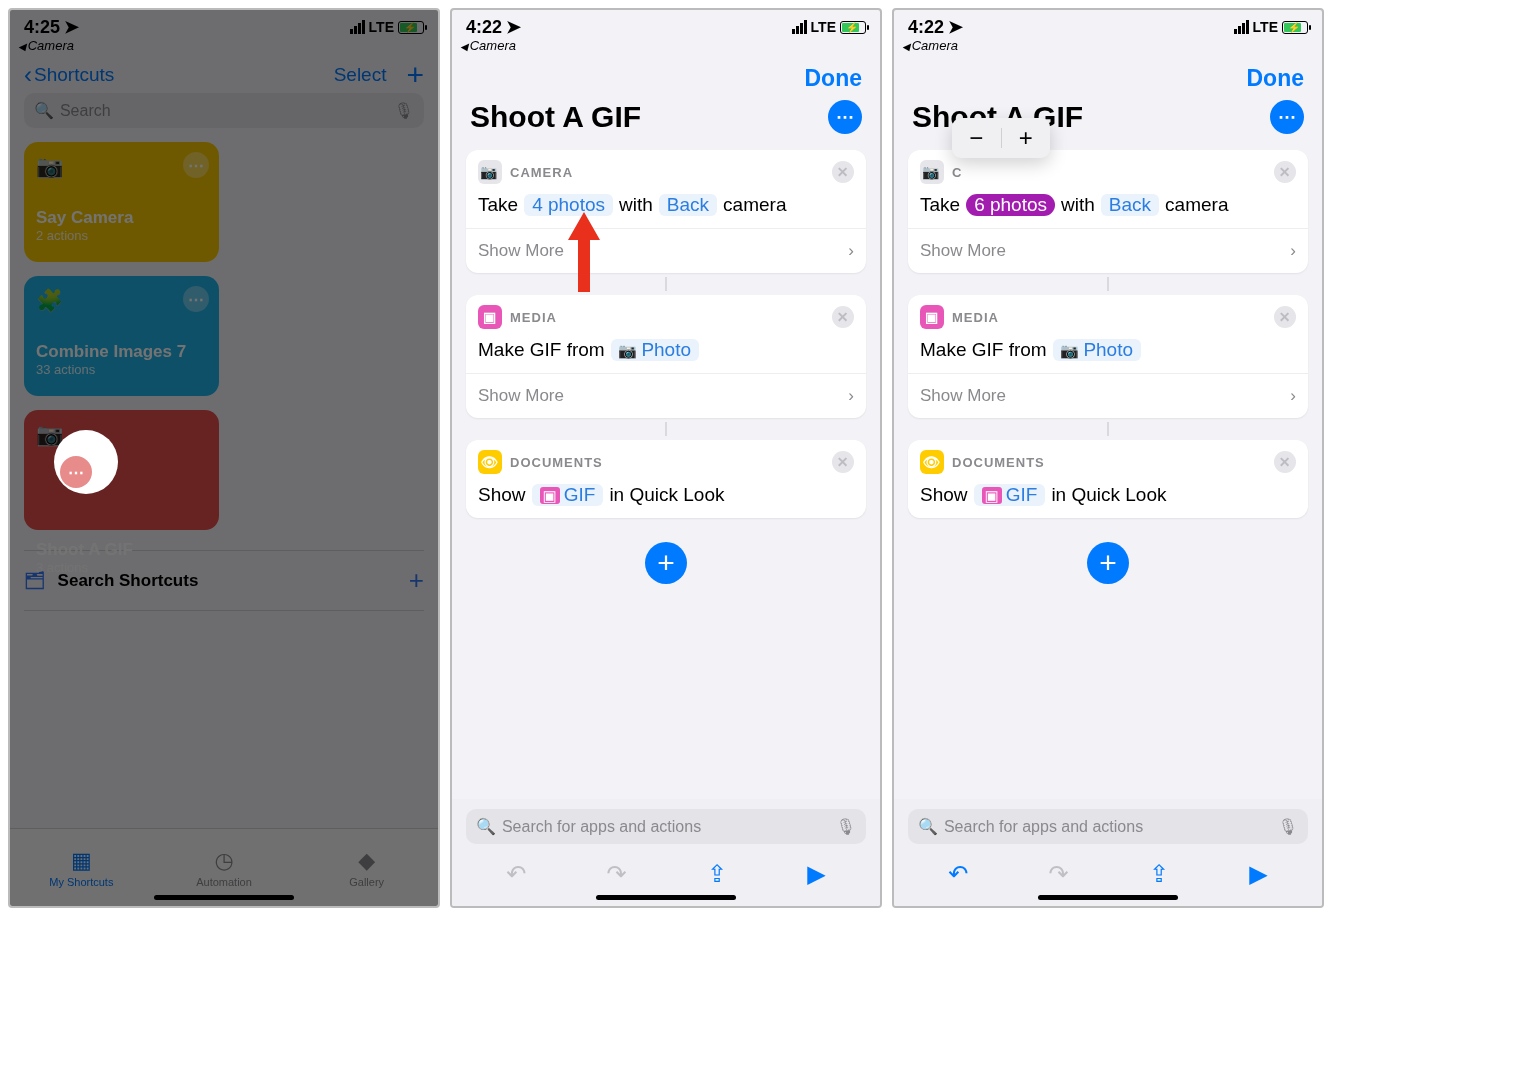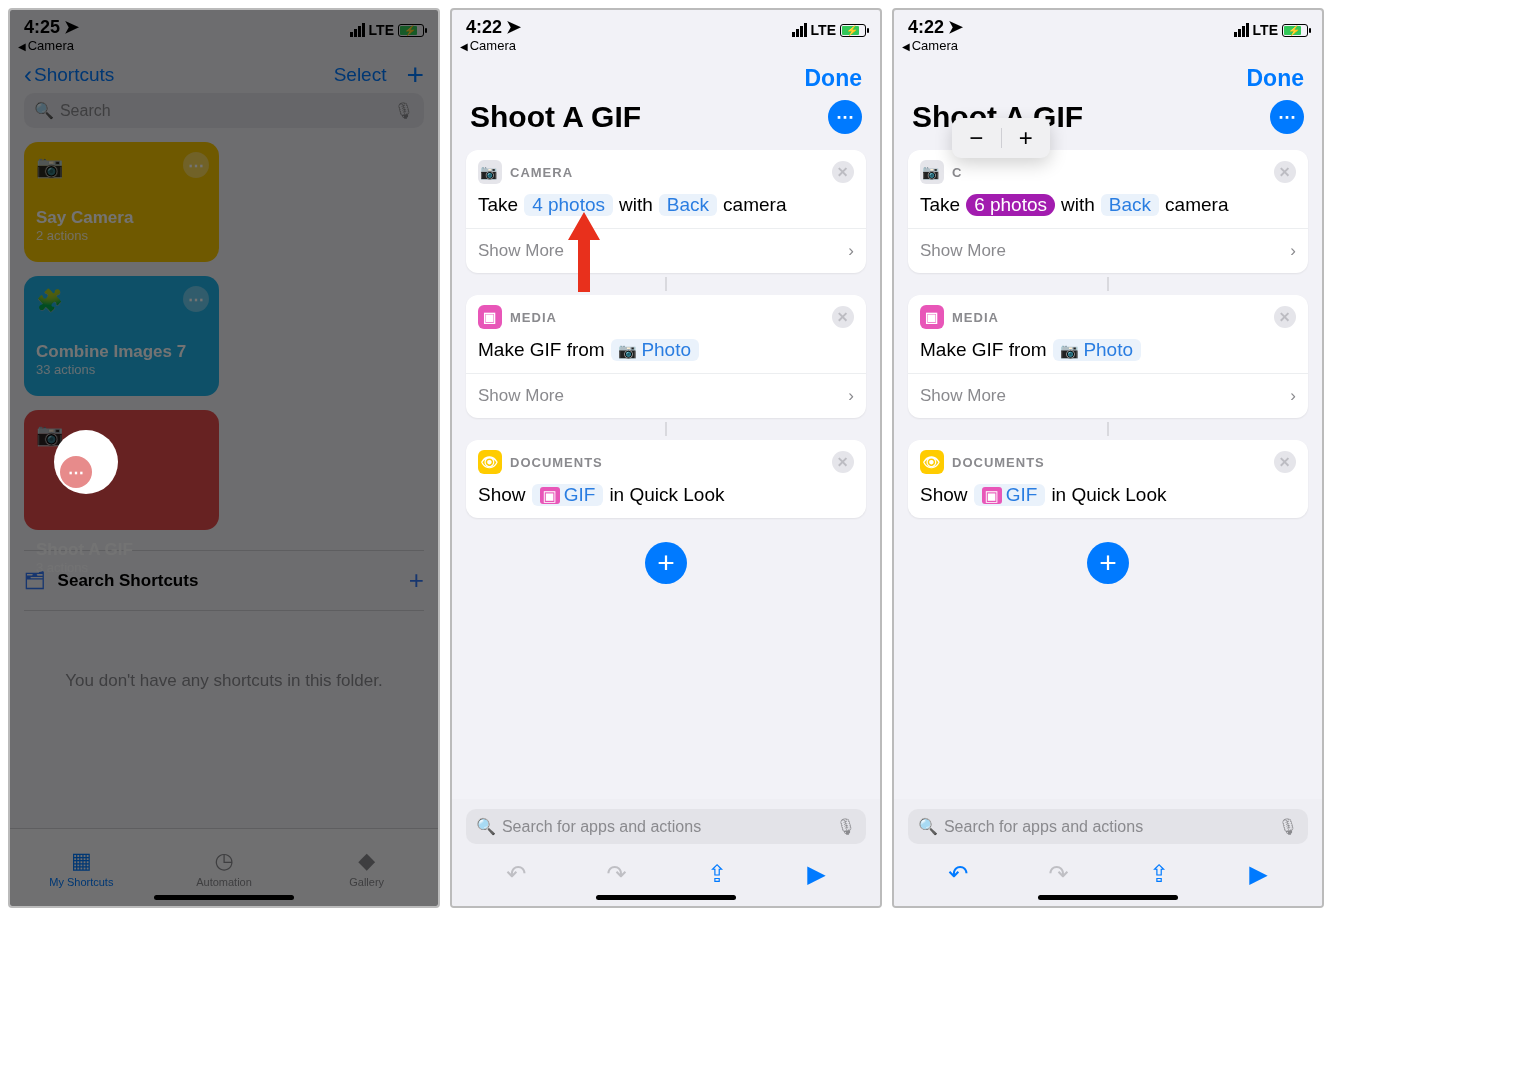--- a/index.html
+++ b/index.html
@@ -1,30 +1,30 @@
 <!DOCTYPE html>
 <html><head>
 <meta charset="utf-8">
 <style>
   * { box-sizing: border-box; margin: 0; padding: 0; font-family: -apple-system, "SF Pro Text", "Helvetica Neue", Arial, sans-serif; }
   body { background: #fff; display: flex; gap: 10px; padding: 8px; }
   .phone { width: 432px; height: 900px; border: 2px solid #bbb; border-radius: 4px; position: relative; background: #f2f2f7; overflow: hidden; display: flex; flex-direction: column; }
   .phone.dark-overlay::after { content:""; position:absolute; inset:0; background: rgba(0,0,0,0.55); pointer-events: none; }
   .phone.dark-overlay .highlight-circle, .phone.dark-overlay .highlight-circle * { position: relative; z-index: 10; }
-  .status-bar { display:flex; justify-content:space-between; align-items:flex-end; padding: 6px 14px 0; font-size:18px; font-weight:600; }
+  .status-bar { display:flex; justify-content:space-between; align-items:center; padding: 6px 14px 0; font-size:18px; font-weight:600; }
   .status-left { display:flex; align-items:center; gap:4px; }
   .status-right { display:flex; align-items:center; gap:4px; font-size:14px; }
   .bars { display:flex; align-items:flex-end; gap:1px; }
   .bars span { width:3px; background:#000; display:inline-block; }
   .bars span:nth-child(1){height:5px;} .bars span:nth-child(2){height:8px;} .bars span:nth-child(3){height:11px;} .bars span:nth-child(4){height:14px;}
   .battery { width:26px; height:13px; border:1.5px solid #000; border-radius:3px; position:relative; }
   .battery::after { content:""; position:absolute; right:-4px; top:3px; width:2px; height:5px; background:#000; border-radius:1px; }
   .battery-fill { position:absolute; left:1px; top:1px; bottom:1px; width:70%; background:#33c759; border-radius:1px; }
   .bolt { position:absolute; left:50%; top:50%; transform:translate(-50%,-50%); color:#000; font-size:10px; }
-  .breadcrumb { font-size:13px; padding: 0 8px 4px; }
+  .breadcrumb { font-size:13px; padding: 0 8px 4px; font-style: italic; }
   .breadcrumb .tri { font-size:10px; margin-right:2px; }
   .nav-row { display:flex; justify-content:space-between; align-items:center; padding: 4px 14px; font-size:19px; }
   .nav-left { color:#007aff; display:flex; align-items:center; gap:2px; }
   .nav-right { color:#007aff; display:flex; align-items:center; gap:20px; }
   .nav-plus { font-size:30px; font-weight:300; line-height:20px; }
   .big-title { font-size:34px; font-weight:800; padding: 2px 14px 8px; }
   .search-bar { margin: 0 14px 14px; background:#e3e3e8; border-radius:10px; display:flex; align-items:center; padding: 8px 10px; color:#8a8a8e; }
   .search-bar .glass { margin-right:6px; }
   .search-bar .mic { margin-left:auto; }
   .tiles { display:flex; gap:14px; padding: 0 14px; flex-wrap:wrap; }
@@ -139,21 +139,20 @@
       </div>
       <div class="tile-name">Shoot A GIF</div>
       <div class="tile-sub">3 actions</div>
     </div>
   </div>
   <div class="folder-row">
     <span class="folder-ic">🗂</span>
     <span>Search Shortcuts</span>
     <span class="plus">+</span>
   </div>
-  <div class="empty-msg">You don't have any shortcuts in this folder.</div>
   <div class="tab-bar">
     <div class="tab active">
         <span class="tab-ic">▦</span>
         <span>My Shortcuts</span>
       </div>
     <div class="tab">
         <span class="tab-ic">◷</span>
         <span>Automation</span>
       </div>
     <div class="tab">

